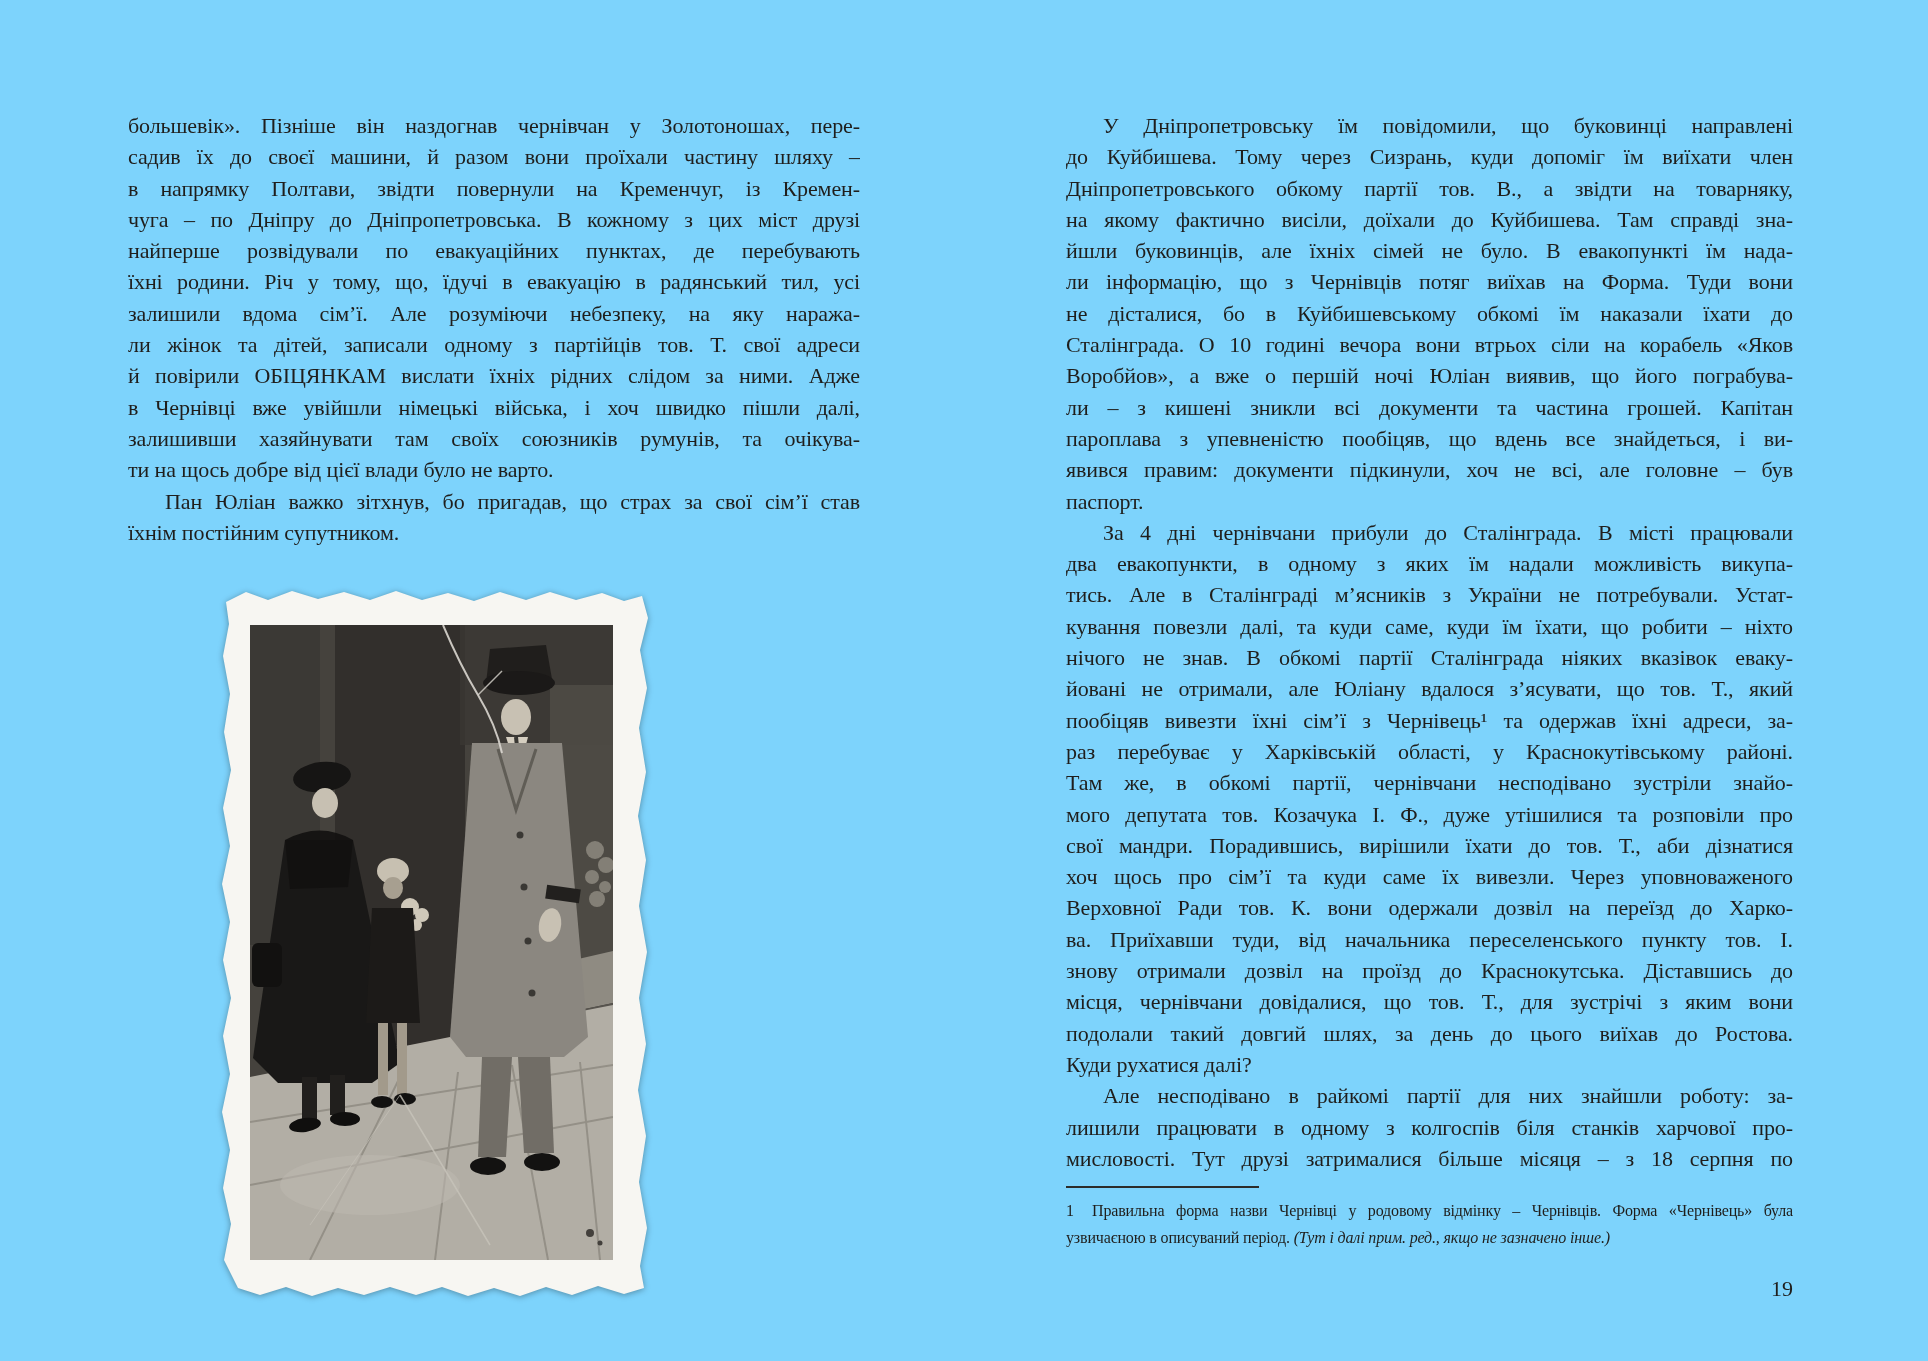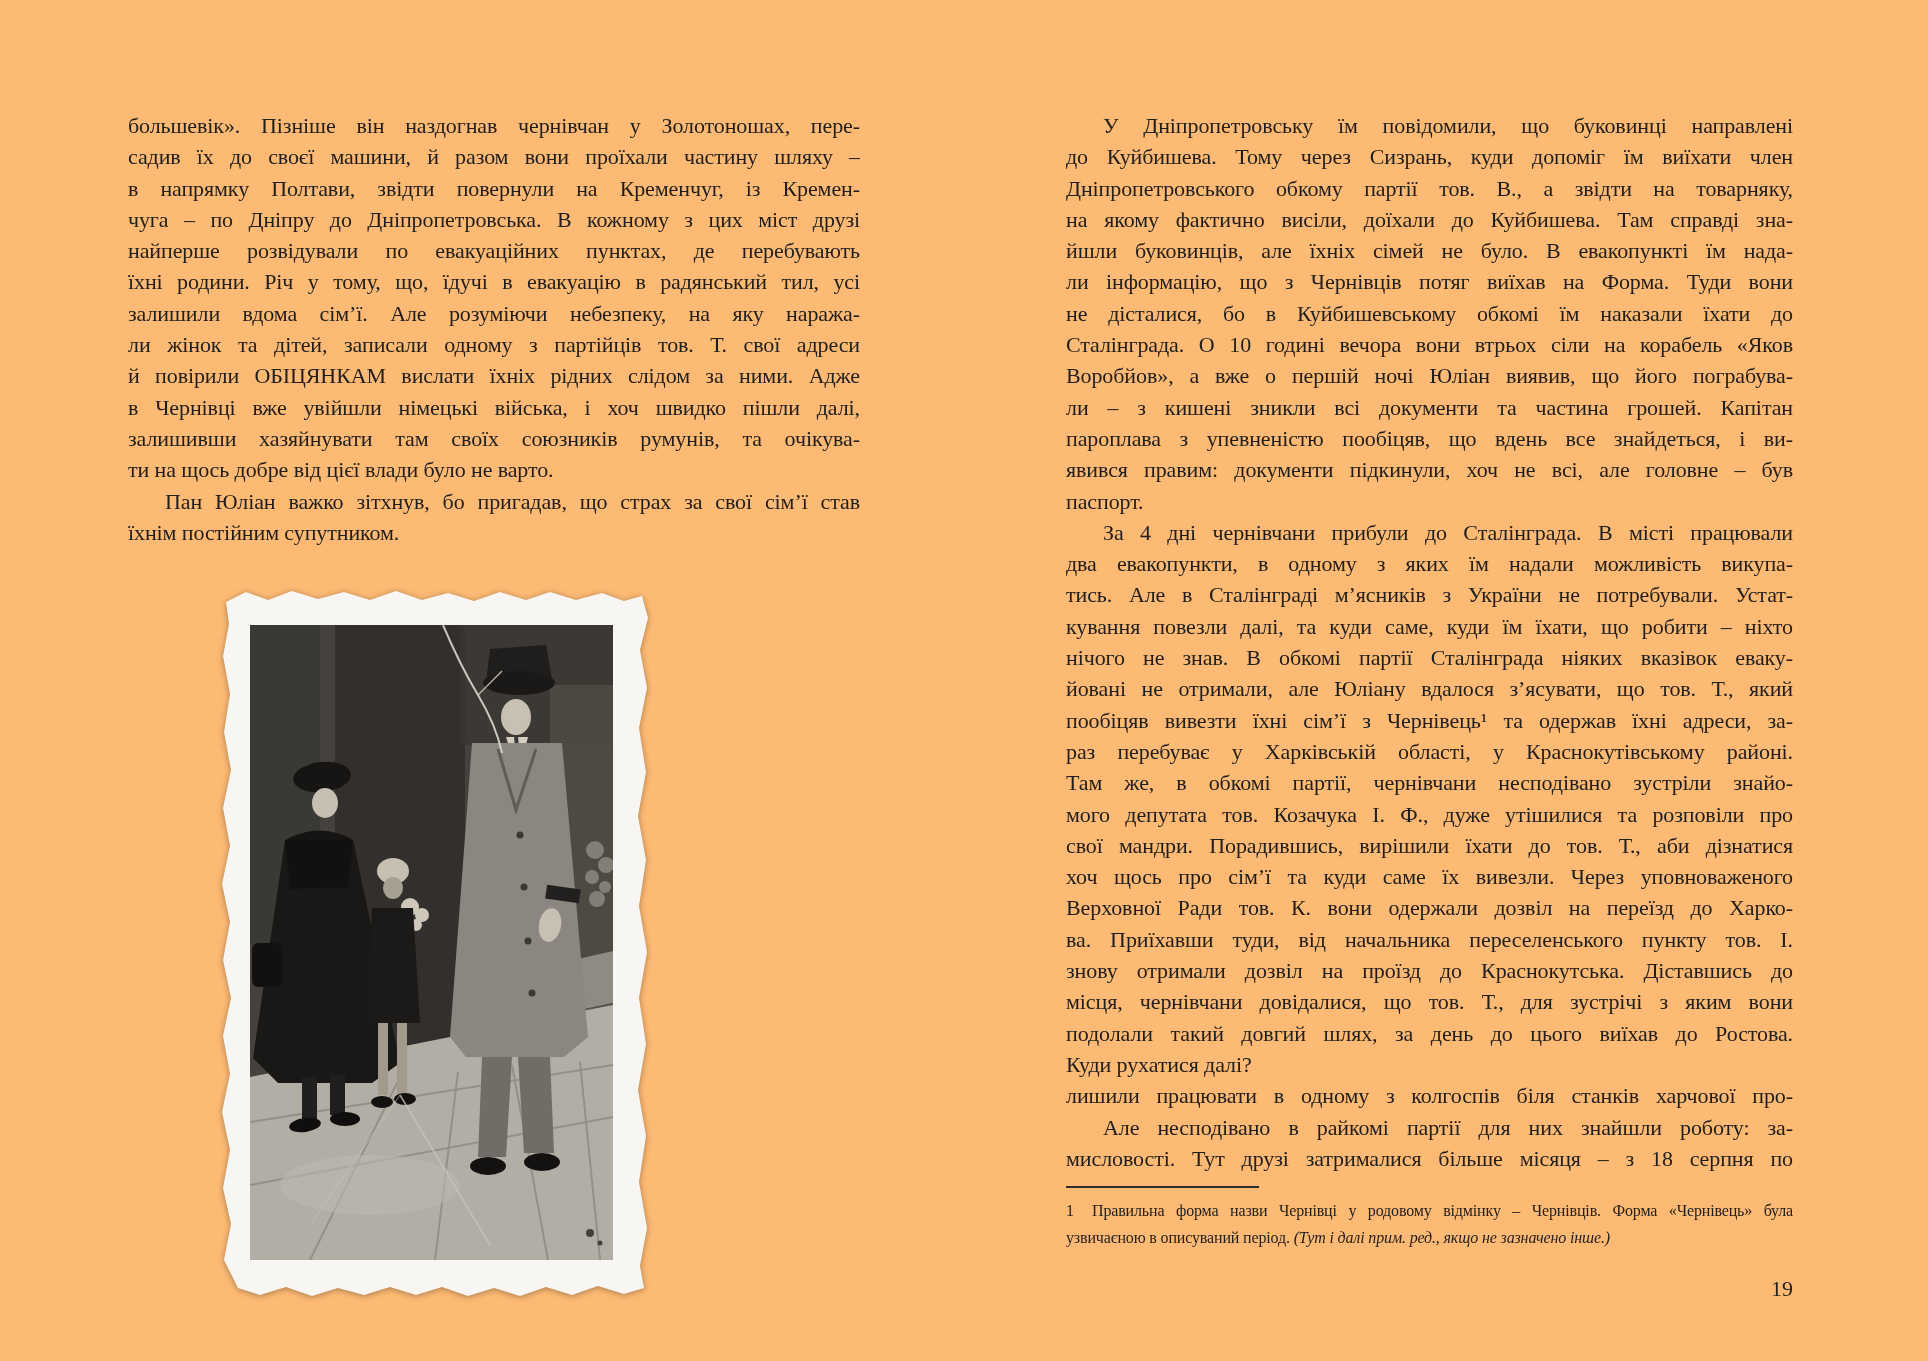--- a/index.html
+++ b/index.html
@@ -1,19 +1,19 @@
 <!DOCTYPE html>
 <html><head>
 <meta charset="utf-8">
 <style>
   html,body{margin:0;padding:0;background:#ffffff;}
   .spread{
     position:relative;
     width:1928px;height:1361px;
-    background:#fdba74;
+    background:#7dd3fc;
     font-family:"Liberation Serif","DejaVu Serif",serif;
     color:#1f1e1c;
     overflow:hidden;
   }
   .text-block{
     position:absolute;
     font-size:22px;
     line-height:31.3px;
     letter-spacing:-0.1px;
   }
@@ -219,22 +219,22 @@
         <div class="line just">Там же, в обкомі партії, чернівчани несподівано зустріли знайо-</div>
         <div class="line just">мого депутата тов. Козачука І. Ф., дуже утішилися та розповіли про</div>
         <div class="line just">свої мандри. Порадившись, вирішили їхати до тов. Т., аби дізнатися</div>
         <div class="line just">хоч щось про сім’ї та куди саме їх вивезли. Через уповноваженого</div>
         <div class="line just">Верховної Ради тов. К. вони одержали дозвіл на переїзд до Харко-</div>
         <div class="line just">ва. Приїхавши туди, від начальника переселенського пункту тов. І.</div>
         <div class="line just">знову отримали дозвіл на проїзд до Краснокутська. Діставшись до</div>
         <div class="line just">місця, чернівчани довідалися, що тов. Т., для зустрічі з яким вони</div>
         <div class="line just">подолали такий довгий шлях, за день до цього виїхав до Ростова.</div>
         <div class="line">Куди рухатися далі?</div>
+        <div class="line just indent">Але несподівано в райкомі партії для них знайшли роботу: за-</div>
         <div class="line just">лишили працювати в одному з колгоспів біля станків харчової про-</div>
-        <div class="line just indent">Але несподівано в райкомі партії для них знайшли роботу: за-</div>
         <div class="line just">мисловості. Тут друзі затрималися більше місяця – з 18 серпня по</div>
       </div>
 
     <div class="footnote-rule"></div>
 
     <div class="footnote">
       <div class="fn-line just">
         <span class="fn-marker">1</span><span>Правильна форма назви Чернівці у родовому відмінку – Чернівців. Форма «Чернівець» була</span>
       </div>
       <div class="fn-line">

